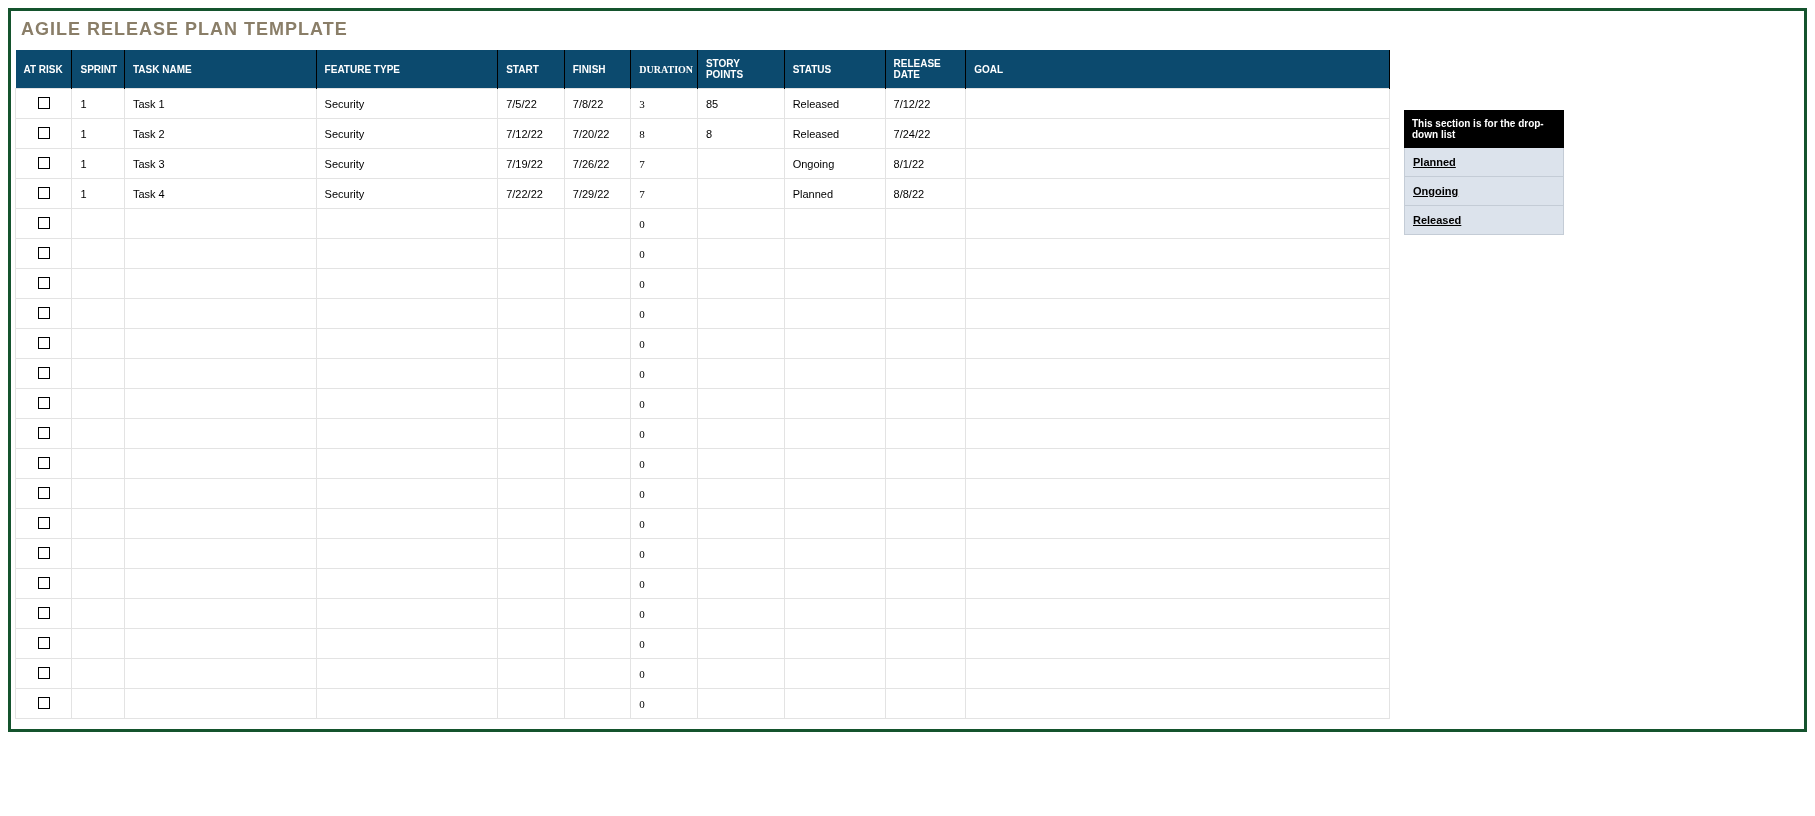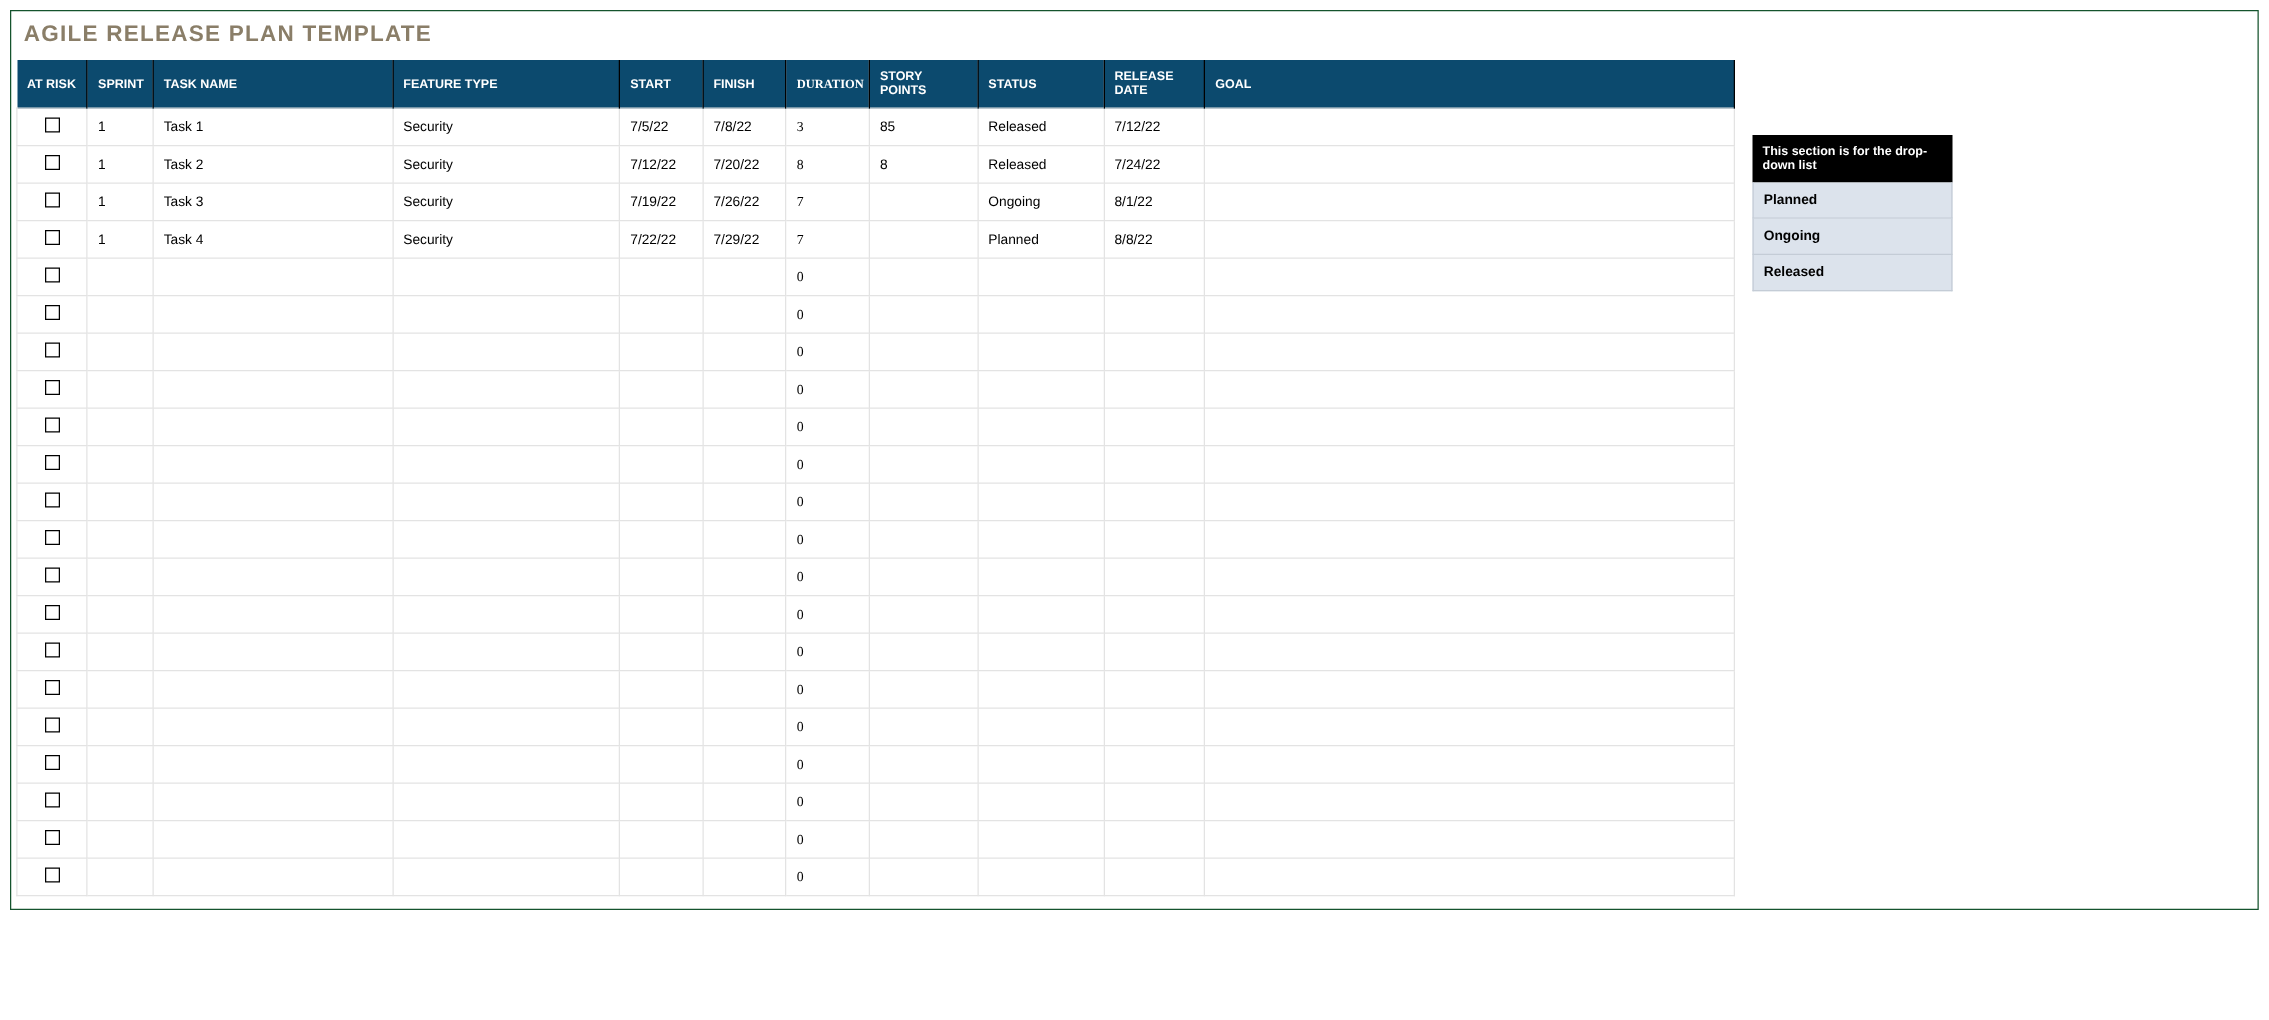--- a/index.html
+++ b/index.html
@@ -5,21 +5,21 @@
   * { box-sizing: border-box; }
   body {
     margin: 0;
     padding: 8px;
     font-family: "Century Gothic", "Futura", Arial, sans-serif;
     font-size: 11px;
     background: #fff;
     color: #000;
   }
   .wrap {
-    border: 1px solid #14532d;
+    border: 3px solid #14532d;
     padding: 0;
   }
   .title {
     font-size: 18px;
     font-weight: bold;
     letter-spacing: 1px;
     color: #8a7e68;
     padding: 8px 10px 10px 10px;
   }
   .layout {
@@ -63,20 +63,21 @@
   td.col-atrisk { text-align:center; }
   .cb {
     display:inline-block;
     width:12px; height:12px;
     border:1.5px solid #000;
     background:#fff;
   }
   .side {
     width: 160px;
     margin-top: 60px;
+    text-decoration: underline;
   }
   .side-head {
     background:#000;
     color:#fff;
     font-size:10px;
     font-weight:bold;
     padding:8px 8px;
   }
   .side-item {
     background:#dce3ec;

